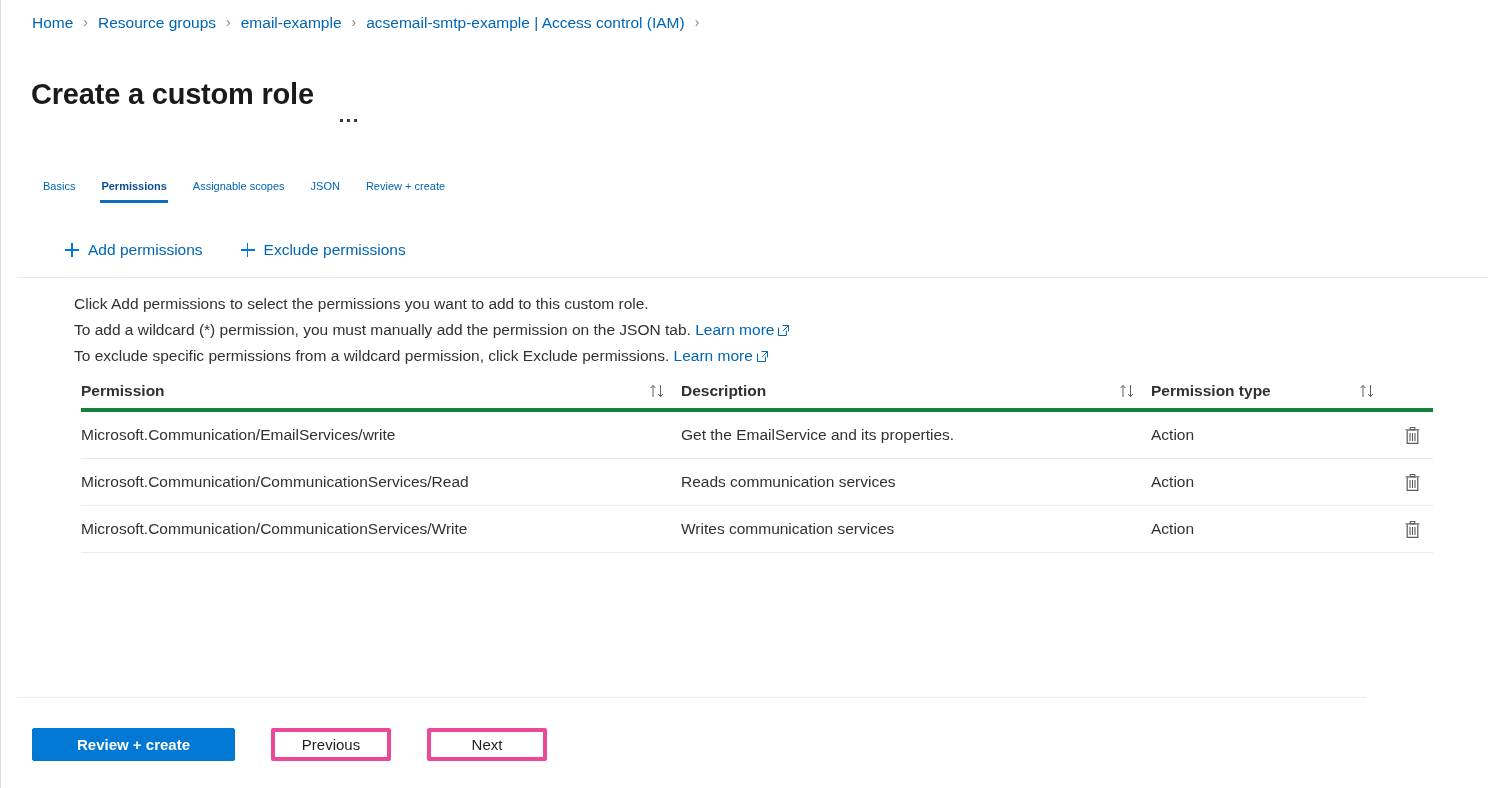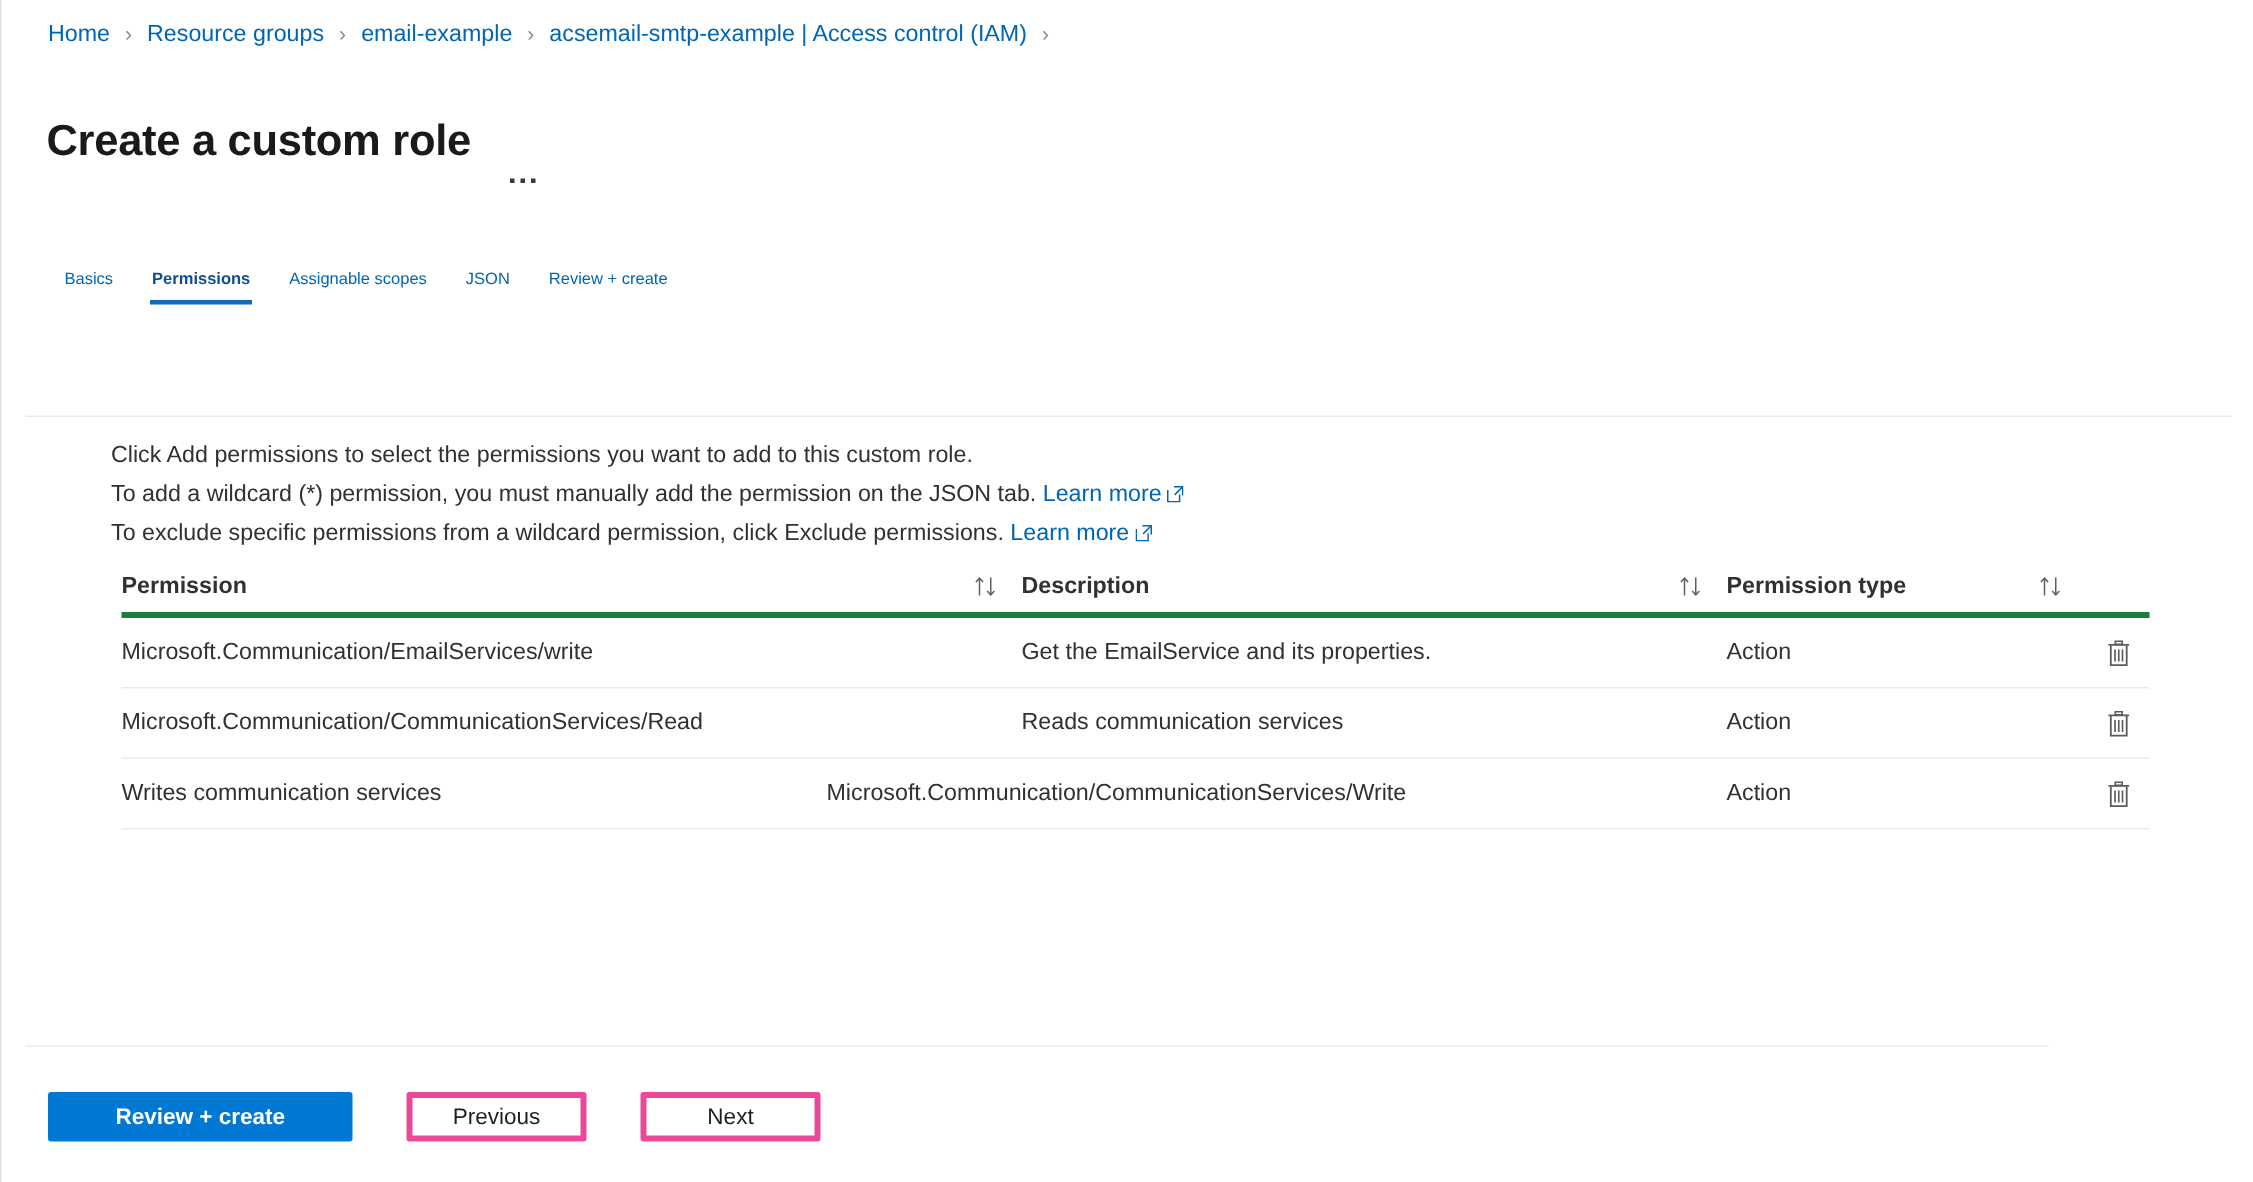--- a/index.html
+++ b/index.html
@@ -258,20 +258,30 @@
   </div>
 
   <div class="tabs">
     <div class="tab">Basics</div>
     <div class="tab active">Permissions</div>
     <div class="tab">Assignable scopes</div>
     <div class="tab">JSON</div>
     <div class="tab">Review + create</div>
   </div>
 
+  <div class="cmdbar">
+    <div class="cmd">
+      <span class="plus-icon"></span>
+      <span class="cmd-label">Add permissions</span>
+    </div>
+    <div class="cmd">
+      <span class="plus-icon"></span>
+      <span class="cmd-label">Exclude permissions</span>
+    </div>
+  </div>
   <div class="cmdbar-rule"></div>
 
   <div class="desc">
     <div class="line">Click Add permissions to select the permissions you want to add to this custom role.</div>
     <div class="line">
       <span>To add a wildcard (*) permission, you must manually add the permission on the JSON tab.</span>
       <span class="learn-more">
         <span>Learn more</span><span class="ext-icon"><svg width="11" height="11" viewBox="0 0 11 11">
               <path d="M0.5 2.6 L0.5 10.5 L8.4 10.5 L8.4 5.6" fill="none" stroke="#0065b3" stroke-width="1"></path>
               <path d="M4.6 0.5 L10.5 0.5 L10.5 6.4" fill="none" stroke="#0065b3" stroke-width="1"></path>
@@ -346,22 +356,22 @@
         <svg width="17" height="19" viewBox="0 0 17 19">
             <path d="M6.2 1.5 L10.8 1.5 L10.8 3.6 L6.2 3.6 Z" fill="none" stroke="#5d5a58" stroke-width="1.1"></path>
             <path d="M1.6 3.9 L15.4 3.9" fill="none" stroke="#5d5a58" stroke-width="1.2"></path>
             <path d="M3.2 4.4 L3.2 17.4 L13.8 17.4 L13.8 4.4" fill="none" stroke="#5d5a58" stroke-width="1.2"></path>
             <path d="M6 7 L6 15 M8.5 7 L8.5 15 M11 7 L11 15" fill="none" stroke="#5d5a58" stroke-width="1.1"></path>
           </svg>
       </div>
     </div>
 
     <div class="trow">
+      <div class="td col-permission">Microsoft.Communication/CommunicationServices/Write</div>
       <div class="td col-description">Writes communication services</div>
-      <div class="td col-permission">Microsoft.Communication/CommunicationServices/Write</div>
       <div class="td col-type">Action</div>
       <div class="cell-actions">
         <svg width="17" height="19" viewBox="0 0 17 19">
             <path d="M6.2 1.5 L10.8 1.5 L10.8 3.6 L6.2 3.6 Z" fill="none" stroke="#5d5a58" stroke-width="1.1"></path>
             <path d="M1.6 3.9 L15.4 3.9" fill="none" stroke="#5d5a58" stroke-width="1.2"></path>
             <path d="M3.2 4.4 L3.2 17.4 L13.8 17.4 L13.8 4.4" fill="none" stroke="#5d5a58" stroke-width="1.2"></path>
             <path d="M6 7 L6 15 M8.5 7 L8.5 15 M11 7 L11 15" fill="none" stroke="#5d5a58" stroke-width="1.1"></path>
           </svg>
       </div>
     </div>

